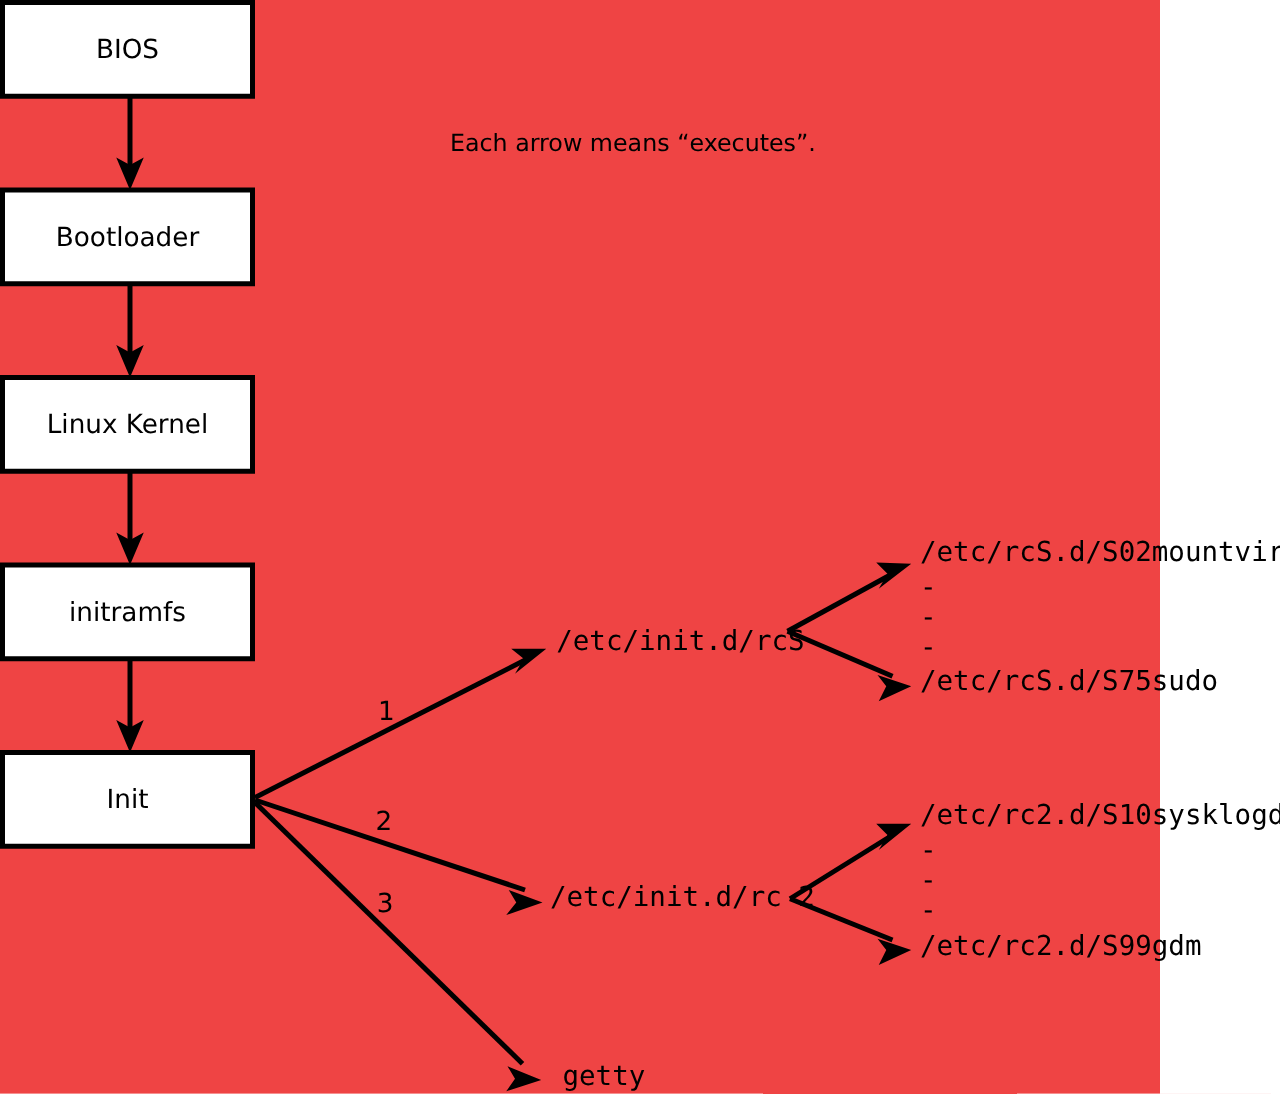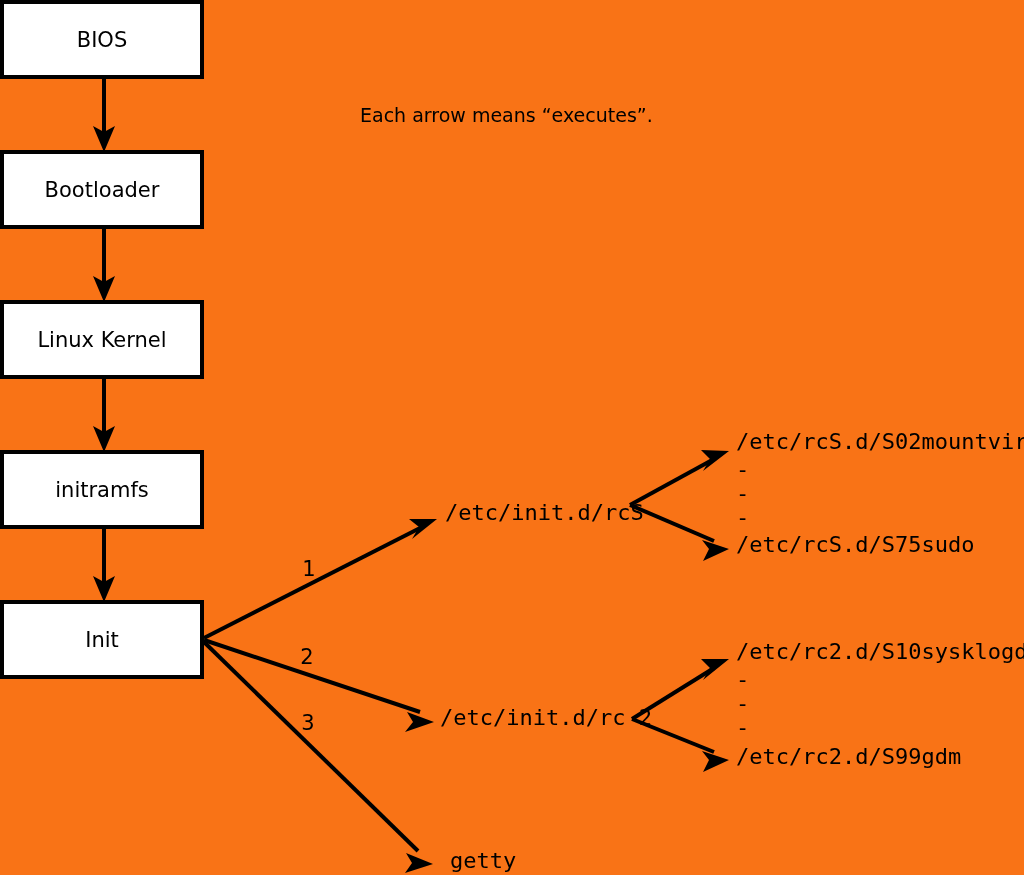--- a/index.html
+++ b/index.html
@@ -8,23 +8,23 @@
     background: #ffffff;
   }
   body {
     width: 1024px;
     height: 875px;
     overflow: hidden;
     font-family: "DejaVu Sans", sans-serif;
   }
   #diagram-root {
     position: relative;
-    width: 1024px;
+    width: 928px;
     height: 875px;
-    background: #f97316;
+    background: #ef4444;
   }
   svg#boot-diagram {
     display: block;
     width: 1024px;
     height: 875px;
   }
   .stage-box {
     fill: #ffffff;
     stroke: #000000;
     stroke-width: 4;

